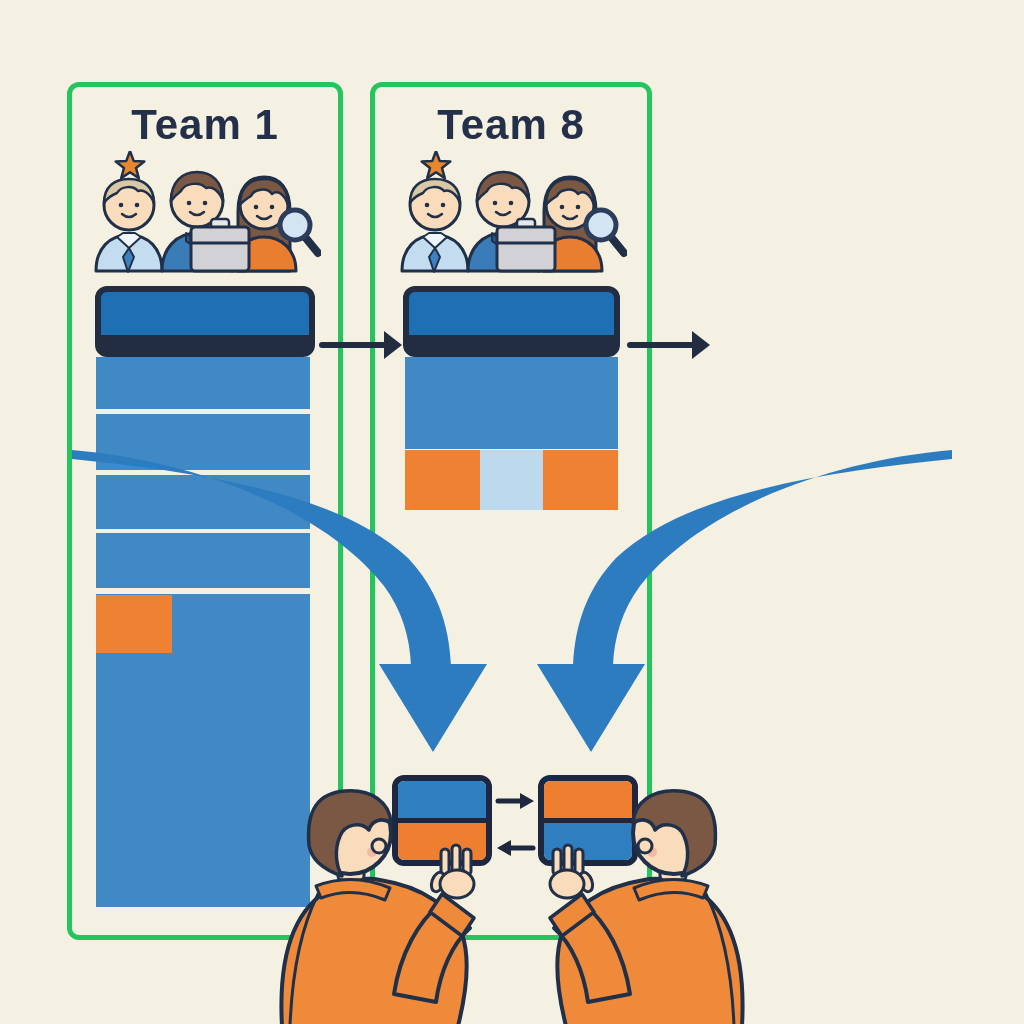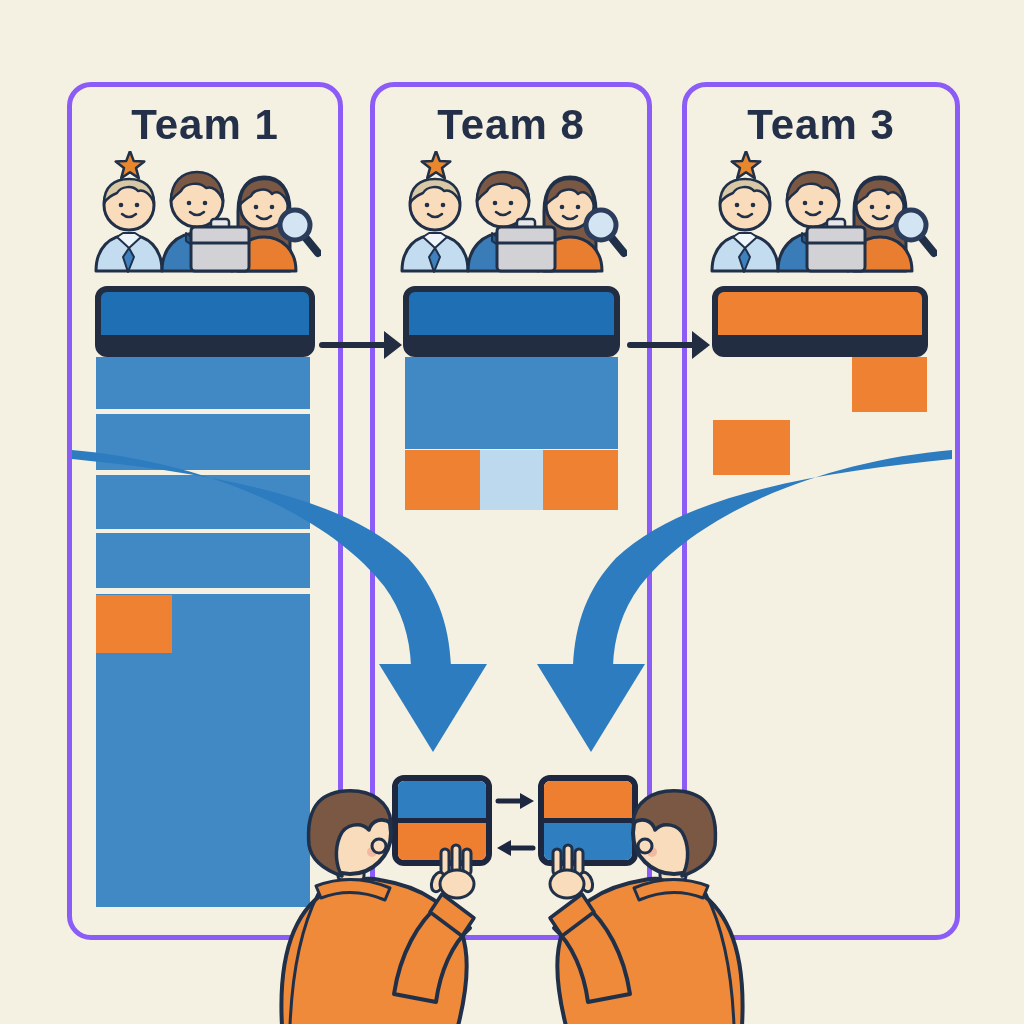--- a/index.html
+++ b/index.html
@@ -1,18 +1,18 @@
 <!DOCTYPE html>
 <html><head>
 <meta charset="utf-8">
 <style>
   html,body{margin:0;padding:0;background:#f5f1e2;}
   #canvas{position:relative;width:1024px;height:1024px;background:#f5f1e2;overflow:hidden;
           font-family:"Liberation Sans",sans-serif;}
-  .panel{position:absolute;top:82px;height:858px;border:5px solid #8b5cf6;border-radius:24px;
+  .panel{position:absolute;top:82px;height:858px;border:5px solid #22c55e;border-radius:12px;
          box-sizing:border-box;background:transparent;}
   #panel1{left:67px;width:276px;}
   #panel2{left:370px;width:282px;}
   #panel3{left:682px;width:278px;}
   .panel-title{position:absolute;top:14px;left:0;width:100%;text-align:center;
                font-size:42px;font-weight:600;letter-spacing:1px;color:#243049;}
   .people{position:absolute;top:64px;left:50%;transform:translateX(-50%);}
   .header-box{position:absolute;top:199px;height:71px;border:6px solid #222d42;border-radius:12px;
               box-sizing:border-box;}
   #panel1 .header-box{left:23px;width:220px;}
@@ -146,31 +146,20 @@
     </svg>
     <div class="header-box" style="background: rgb(30, 111, 180);">
       <div class="header-band"></div>
     </div>
     <div class="blk" id="t2block" style="background: rgb(65, 137, 196);"></div>
     <div class="blk" id="t2c1" style="background: rgb(239, 129, 50);"></div>
     <div class="blk" id="t2c2" style="background: rgb(189, 217, 238);"></div>
     <div class="blk" id="t2c3" style="background: rgb(239, 129, 50);"></div>
   </div>
 
-  <div class="panel" id="panel3">
-    <div class="panel-title">Team 3</div>
-    <svg class="people" width="232" height="130" viewBox="0 0 232 130">
-      <use href="#people-group"></use>
-    </svg>
-    <div class="header-box" style="background: rgb(239, 129, 50);">
-      <div class="header-band"></div>
-    </div>
-    <div class="blk" id="t3sq1" style="background: rgb(239, 129, 50);"></div>
-    <div class="blk" id="t3sq2" style="background: rgb(239, 129, 50);"></div>
-  </div>
 
   <div class="card" id="card-left">
     <div class="half-top" style="background: rgb(46, 126, 192);"></div>
     <div class="half-bot" style="background: rgb(239, 127, 48);"></div>
   </div>
   <div class="card" id="card-right">
     <div class="half-top" style="background: rgb(239, 127, 48);"></div>
     <div class="half-bot" style="background: rgb(46, 126, 192);"></div>
   </div>
 

